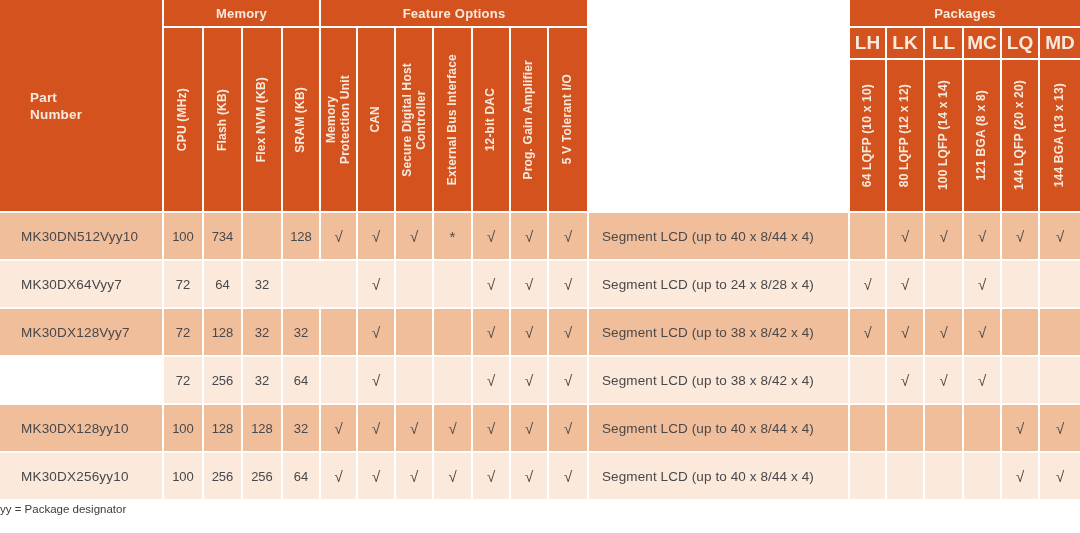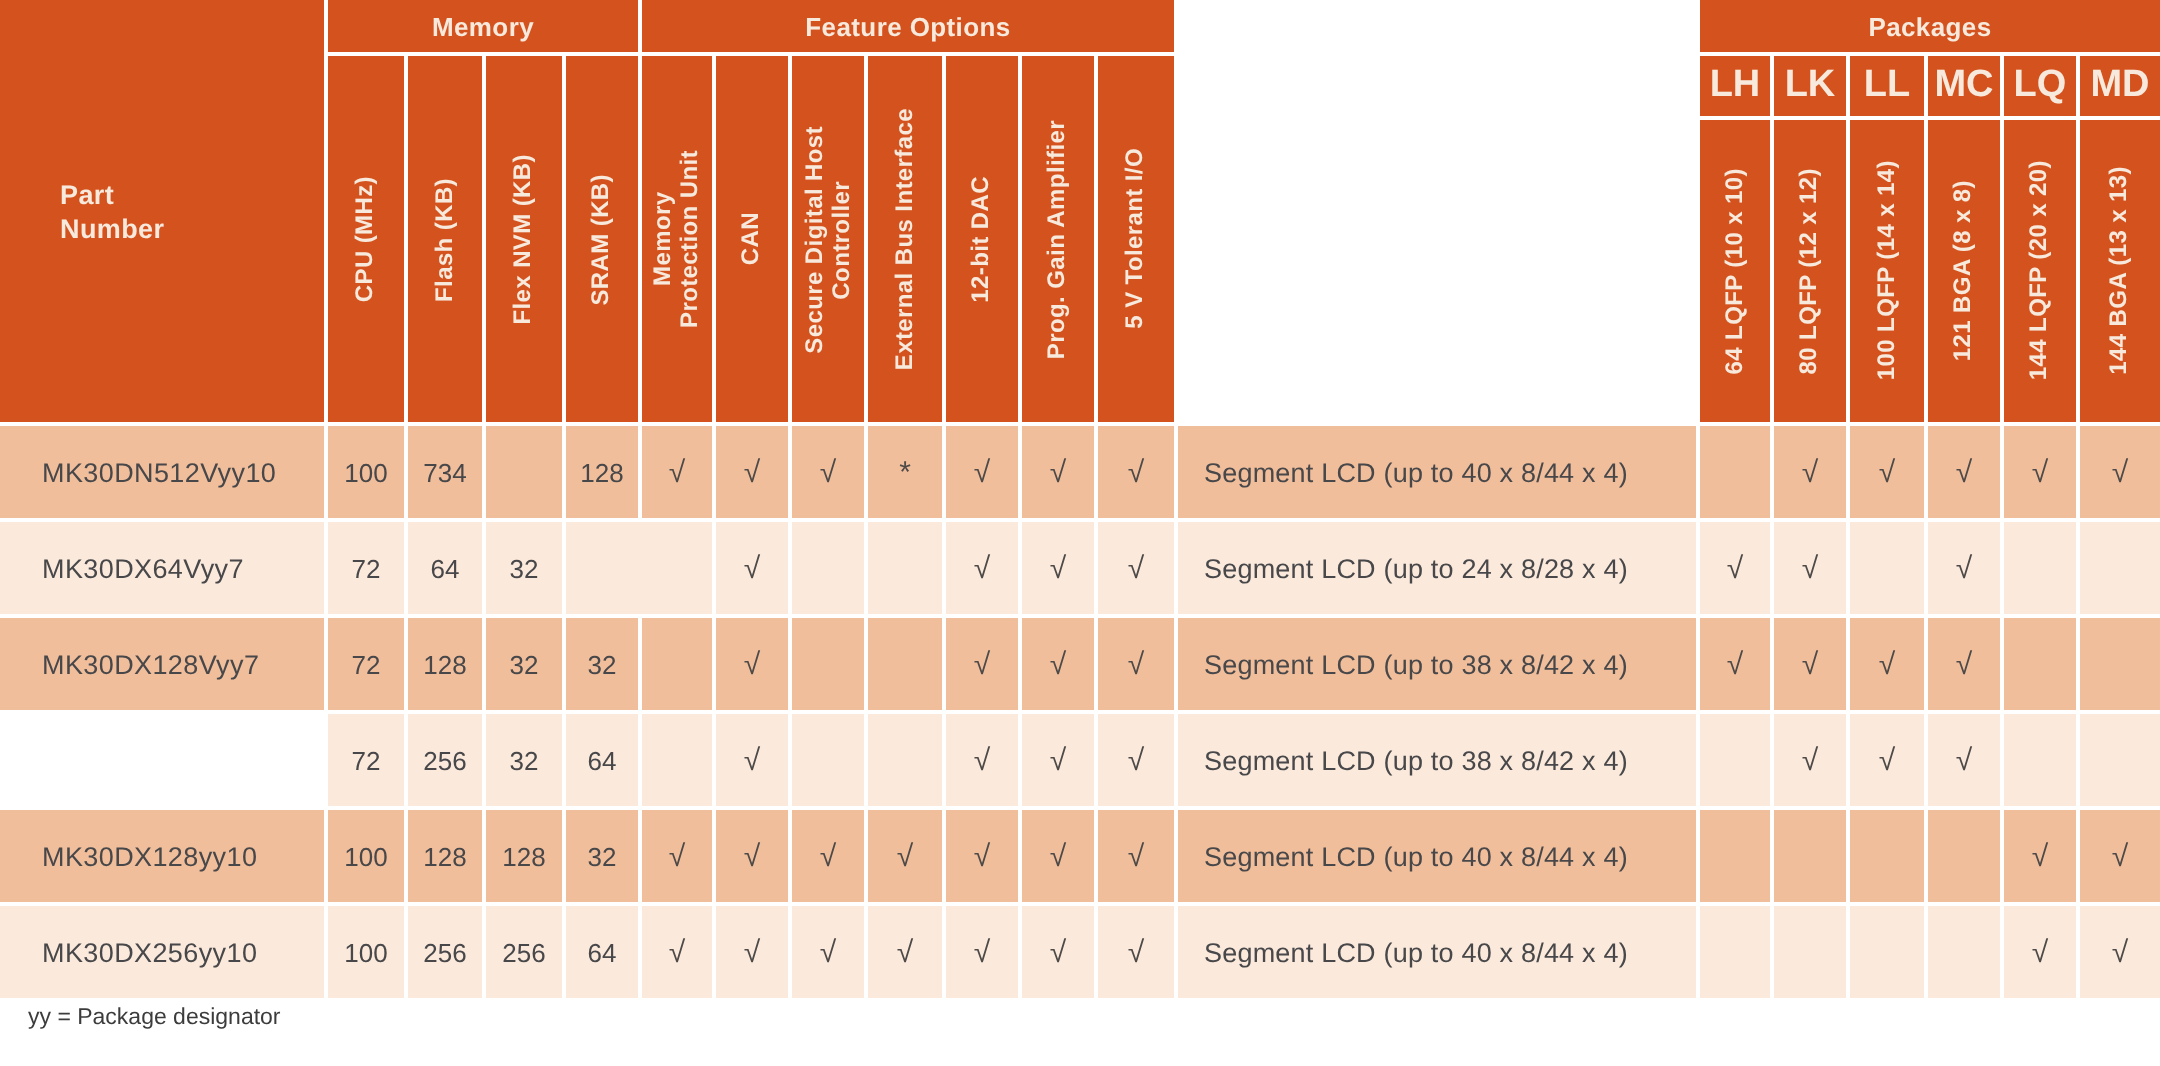--- a/index.html
+++ b/index.html
@@ -45,21 +45,21 @@
   }
   .num, .chk {
     display:flex; align-items:center; justify-content:center;
     font-size:13px; color:#48484A;
   }
   .chk { font-size:15px; color:#4D4A48; }
   .other-cell {
     display:flex; align-items:center; padding-left:13px;
     font-size:13.5px; color:#48484A; letter-spacing:.1px;
   }
-  .footnotes { margin-top:3px; padding-left:14px; font-size:11.5px; line-height:15.5px; color:#3C3C3C; }
+  .footnotes { margin-top:3px; padding-left:0; font-size:11.5px; line-height:15.5px; color:#3C3C3C; }
 </style>
 </head>
 <body>
 
 <div class="grid" id="grid">
 
   <div class="cell hdr part-hdr">Part
 Number</div>
   <div class="cell hdr group g-memory">Memory</div>
   <div class="cell hdr group g-features">Feature Options</div>

